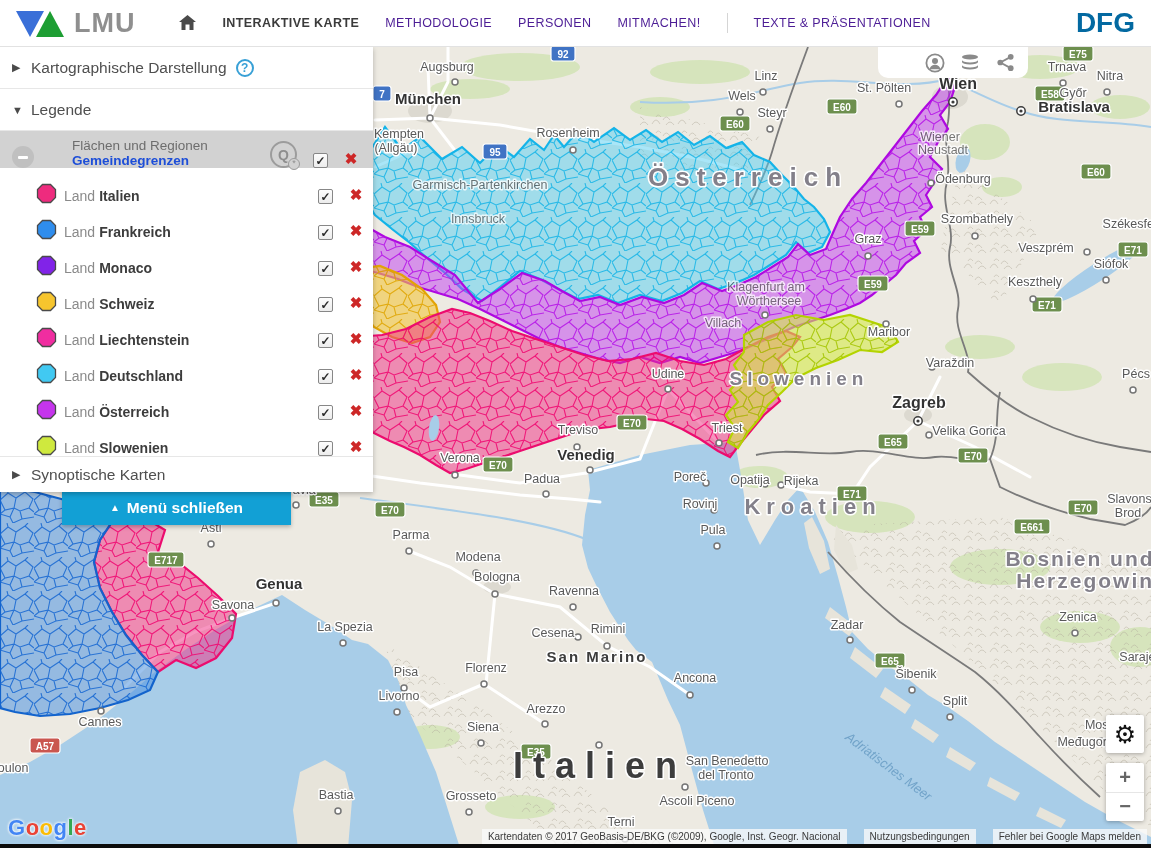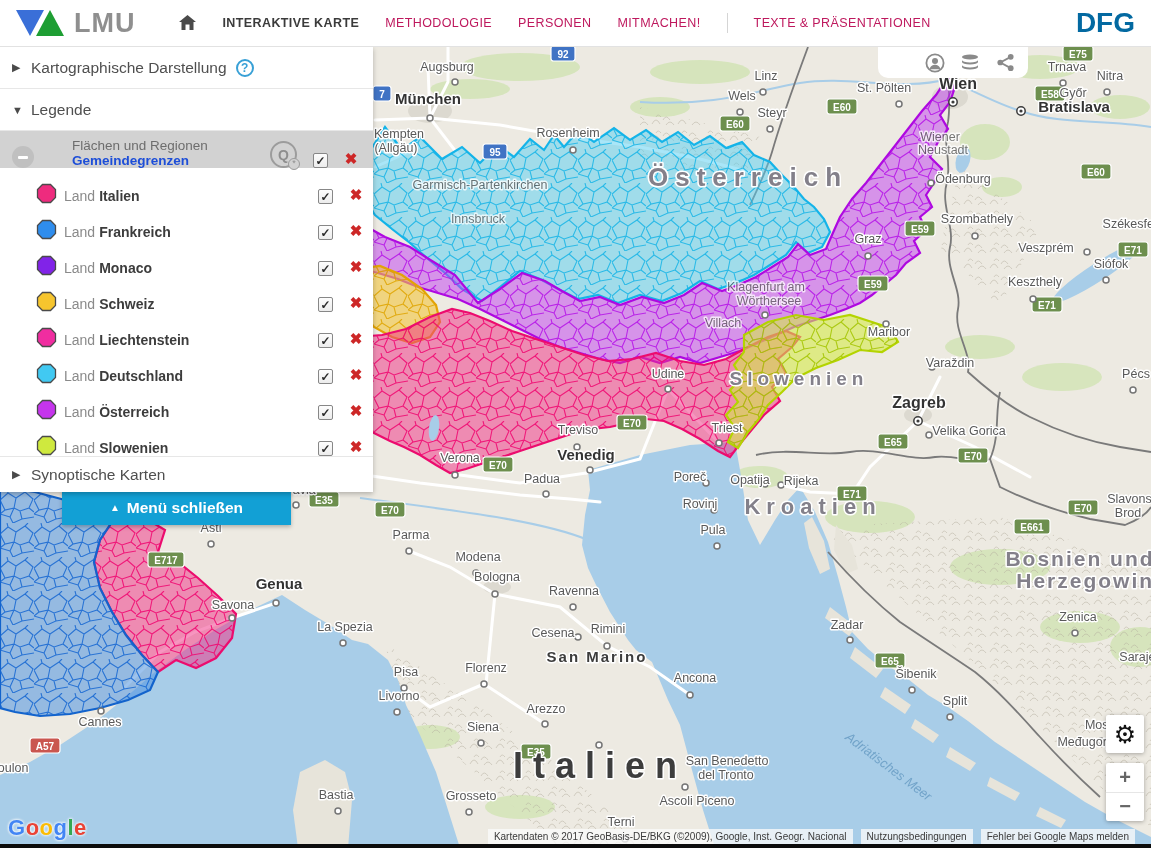--- a/index.html
+++ b/index.html
@@ -2,24 +2,24 @@
 <html><head>
 <meta charset="utf-8">
 <style>
   html,body{margin:0;padding:0;background:#222;}
   *{box-sizing:border-box;font-family:"Liberation Sans",sans-serif;}
   #app{position:relative;width:1151px;height:848px;overflow:hidden;background:#EDEAE2;}
 
   
   #header{position:absolute;left:0;top:0;width:1151px;height:47px;background:#fff;
     border-bottom:1px solid #e2e2e2;display:flex;align-items:center;z-index:30;}
-  #logo{display:flex;align-items:flex-start;margin-left:14px;cursor:pointer;}
+  #logo{display:flex;align-items:flex-end;margin-left:14px;cursor:pointer;}
   #logo-text{font-size:27px;font-weight:700;color:#8f8f8f;letter-spacing:1px;margin-left:8px;}
   #main-nav{display:flex;align-items:center;margin-left:44px;gap:26px;}
-  .nav-item{font-size:12.5px;color:#be185d;letter-spacing:.4px;cursor:pointer;white-space:nowrap;}
+  .nav-item{font-size:12.5px;color:#4c1d95;letter-spacing:.4px;cursor:pointer;white-space:nowrap;}
   .nav-item.active{color:#3b3b3b;font-weight:700;}
   .nav-sep{width:1px;height:20px;background:#d5d5d5;}
   #home-icon{cursor:pointer;display:flex;align-items:center;}
   #dfg-logo{margin-left:auto;margin-right:16px;font-size:28px;font-weight:800;
     color:#0369a1;letter-spacing:0px;cursor:pointer;}
 
   
   #map{position:absolute;left:0;top:47px;width:1151px;height:801px;overflow:hidden;background:#EDEAE2;}
   #map svg.basemap{position:absolute;left:0;top:0;}
 
@@ -34,21 +34,21 @@
   #gear-button{position:absolute;right:7px;top:668px;width:38px;height:38px;background:#fff;
     border-radius:2px;box-shadow:0 1px 4px rgba(0,0,0,.3);display:flex;align-items:center;
     justify-content:center;font-size:25px;color:#111;cursor:pointer;z-index:5;}
   #zoom-control{position:absolute;right:7px;top:716px;width:38px;height:58px;background:#fff;
     border-radius:2px;box-shadow:0 1px 4px rgba(0,0,0,.3);display:flex;flex-direction:column;z-index:5;}
   #zoom-control div{flex:1;display:flex;align-items:center;justify-content:center;
     font-size:20px;font-weight:700;color:#666;cursor:pointer;}
   #zoom-in{border-bottom:1px solid #e6e6e6;}
 
   
-  #attribution{position:absolute;right:16px;bottom:4px;display:flex;gap:8px;z-index:6;}
+  #attribution{position:absolute;right:4px;bottom:4px;display:flex;gap:17px;z-index:6;}
   #attribution .att-box{background:rgba(250,250,250,.78);font-size:10px;color:#3a3a3a;
     padding:2px 6px;white-space:nowrap;}
   #attribution .att-link{cursor:pointer;}
   #google-logo{position:absolute;left:8px;bottom:7px;font-size:22px;font-weight:700;z-index:6;
     text-shadow:0 0 3px #fff,0 0 3px #fff;cursor:pointer;letter-spacing:.5px;}
   #bottom-strip{position:absolute;left:0;bottom:0;width:1151px;height:4px;background:#0c0c0c;z-index:7;}
 
   
   #sidebar{position:absolute;left:0;top:47px;width:373px;background:#fff;z-index:20;
     box-shadow:0 2px 5px rgba(0,0,0,.25);}

